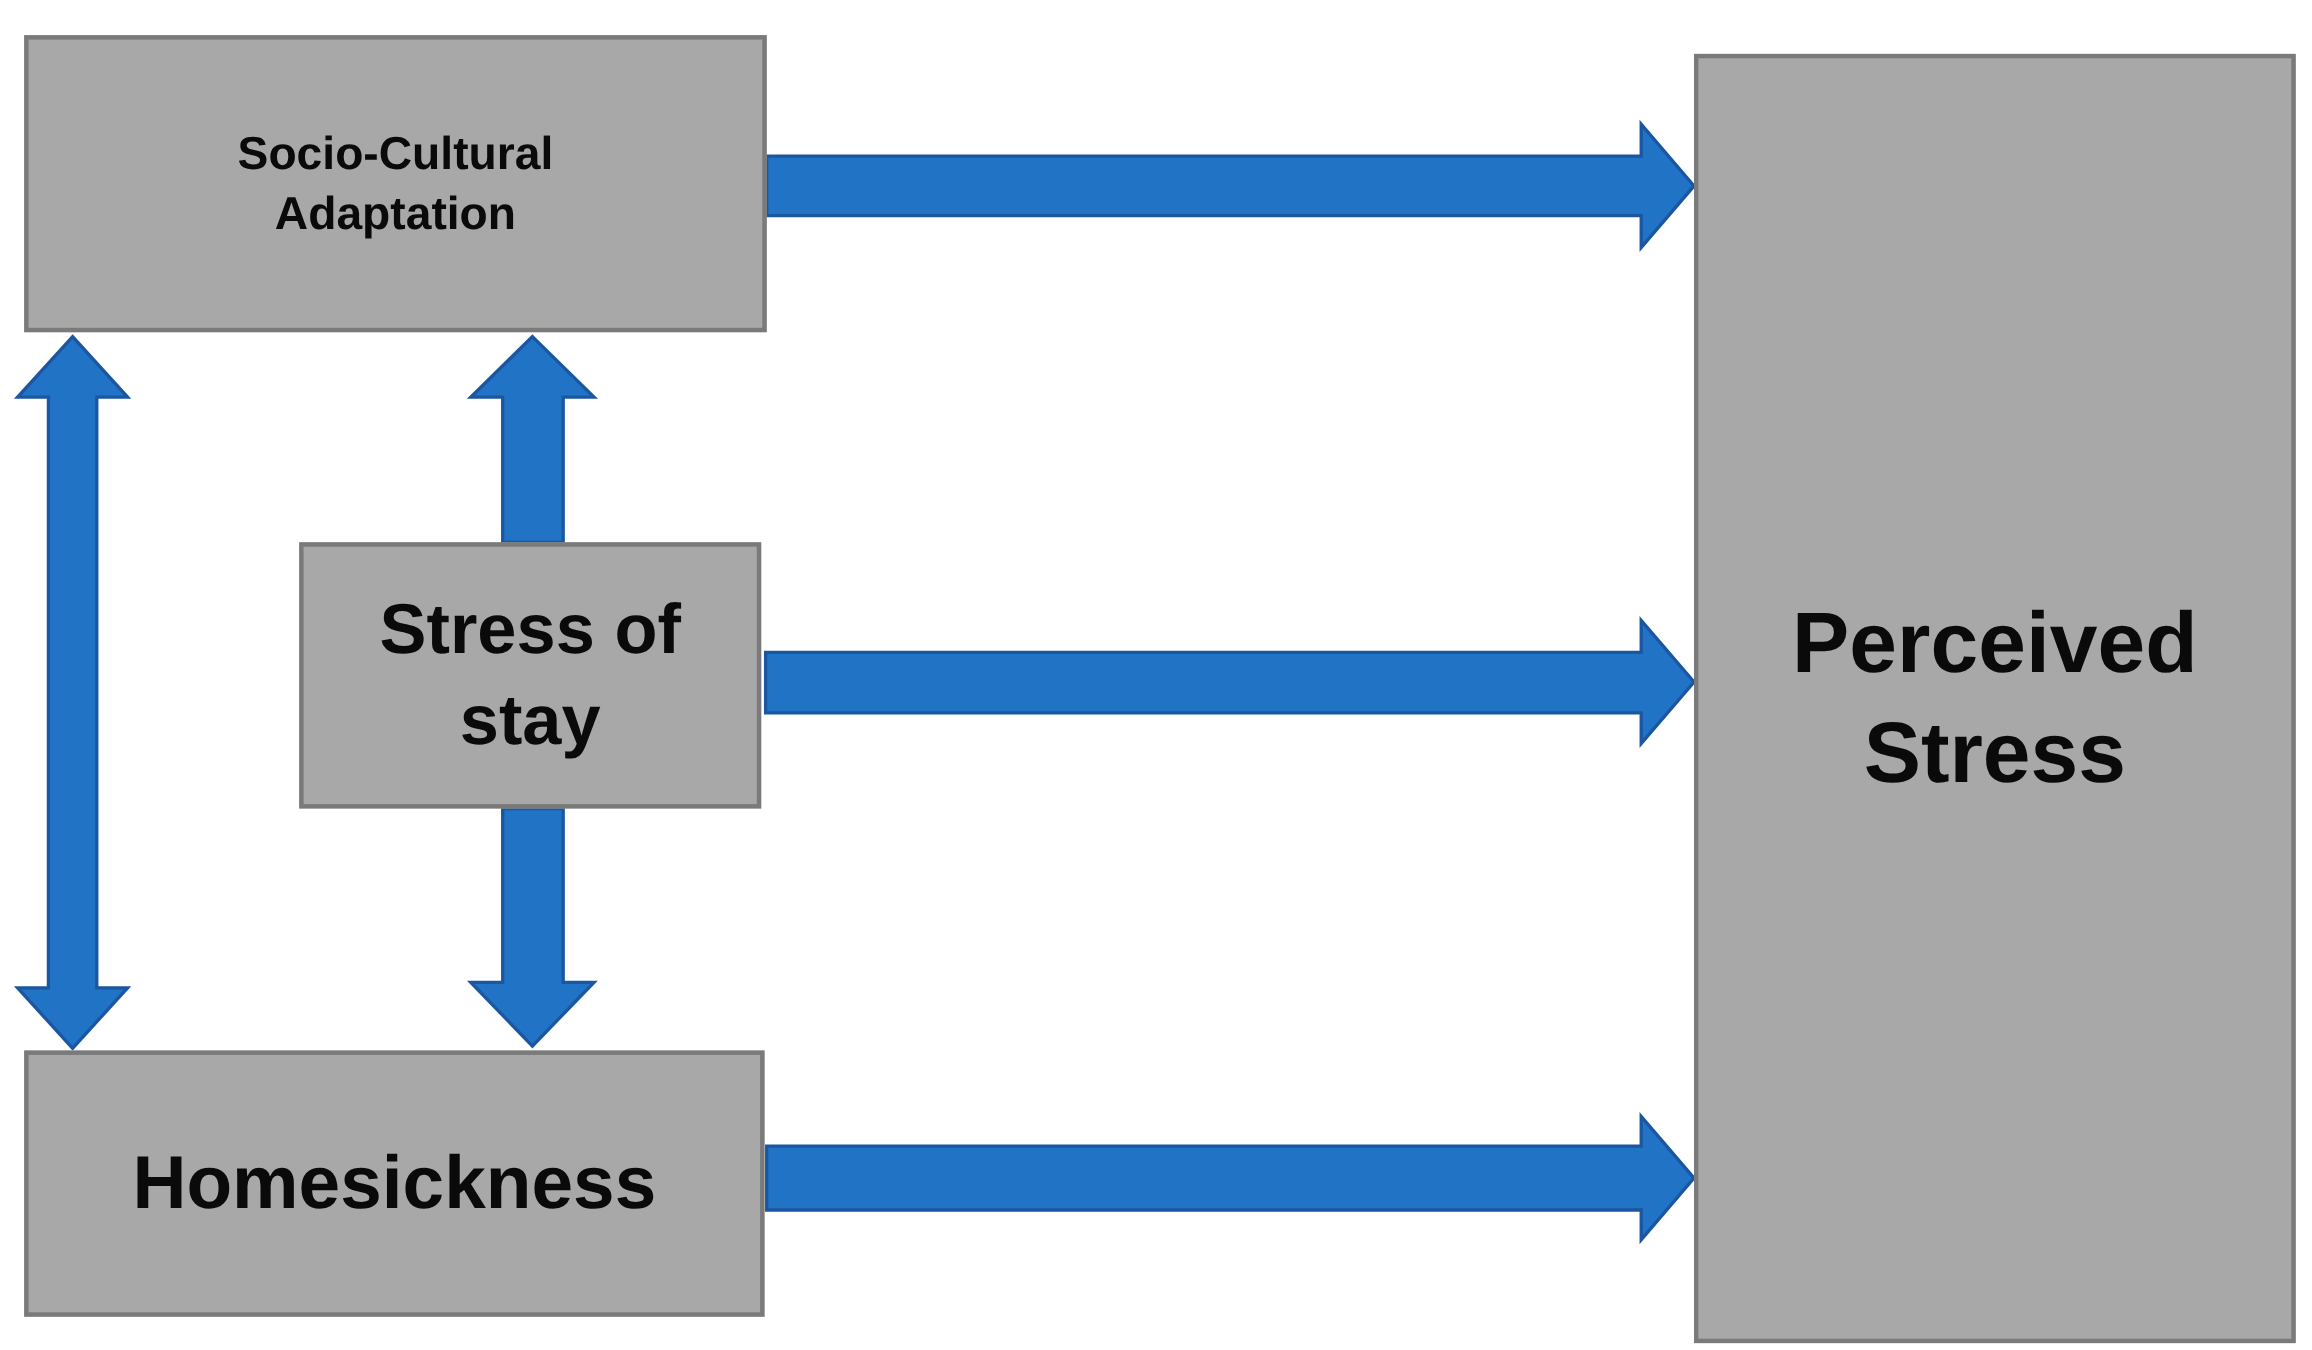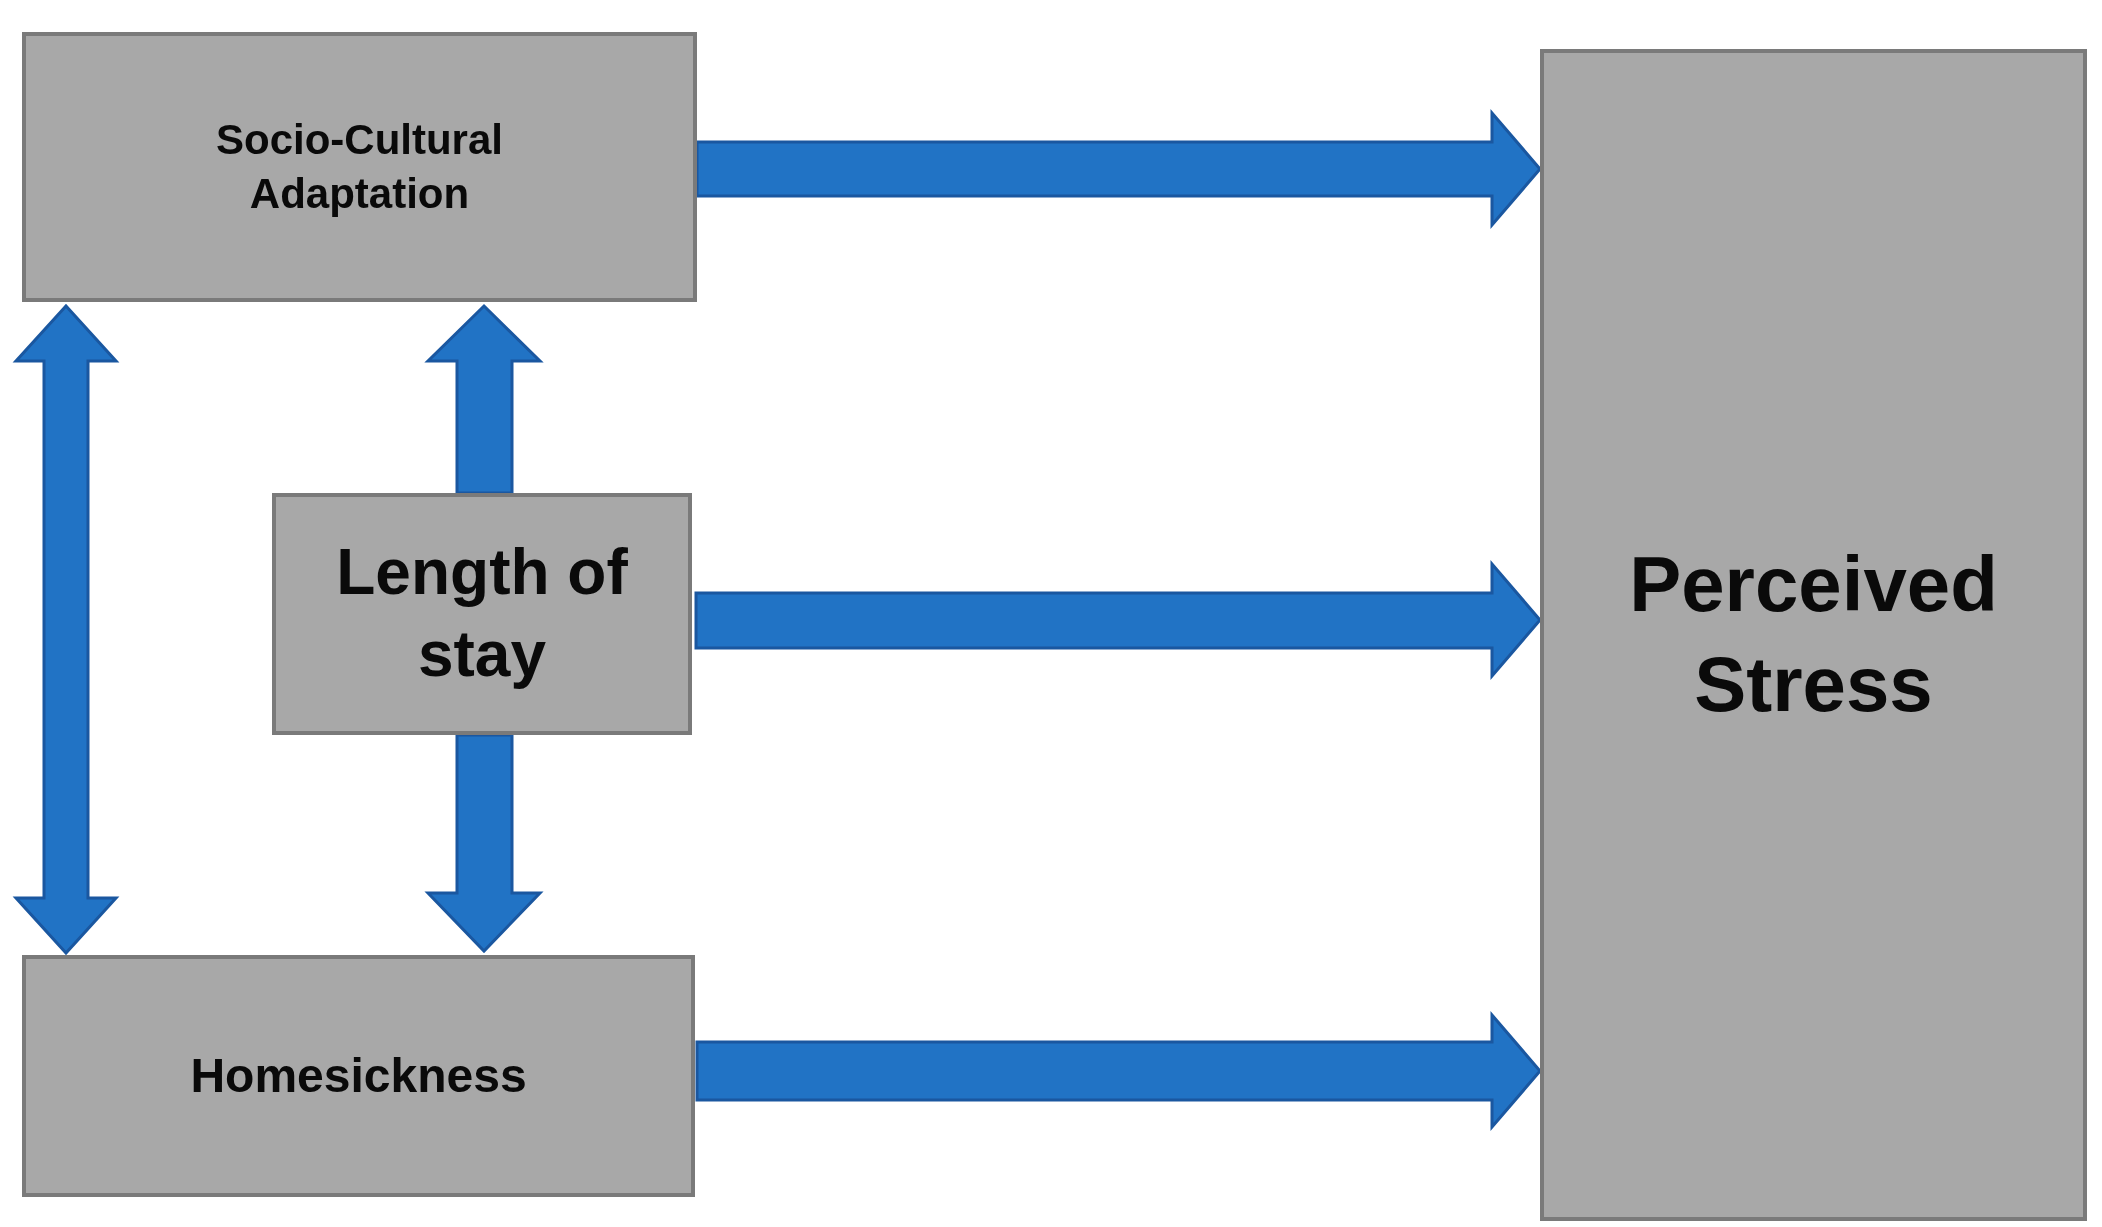--- a/index.html
+++ b/index.html
@@ -33,32 +33,32 @@
   }
   .arrow{position:absolute;z-index:1;overflow:visible;}
   .arrow polygon{
     fill:var(--arrow-fill);
     stroke:var(--arrow-border);
     stroke-width:3;
     stroke-linejoin:miter;
   }
   #node-socio {left:22px;  top:32px;  width:675px; height:270px; font-size:42px;}
   #node-length{left:272px; top:493px; width:420px; height:242px; font-size:64px;}
-  #node-home  {left:22px;  top:955px; width:673px; height:242px; font-size:48px;}
+  #node-home  {left:22px;  top:955px; width:673px; height:242px; font-size:68px;}
   #node-stress{left:1540px;top:25px;  width:547px; height:1172px;font-size:78px;margin-top:24px;}
 </style>
 </head>
 <body>
 
 <div class="canvas">
 
   <div class="node" id="node-socio">Socio-Cultural
 Adaptation</div>
 
-  <div class="node" id="node-length">Length of
+  <div class="node" id="node-length">Stress of
 stay</div>
 
   <div class="node" id="node-home">Homesickness</div>
 
   <div class="node" id="node-stress">Perceived
 Stress</div>
 
   <svg class="arrow" style="left:697px;top:113px;" width="843" height="112" viewBox="0 0 843 112" xmlns="http://www.w3.org/2000/svg">
     <polygon points="0,29 795,29 795,0 843,56 795,112 795,83 0,83"></polygon>
   </svg>

